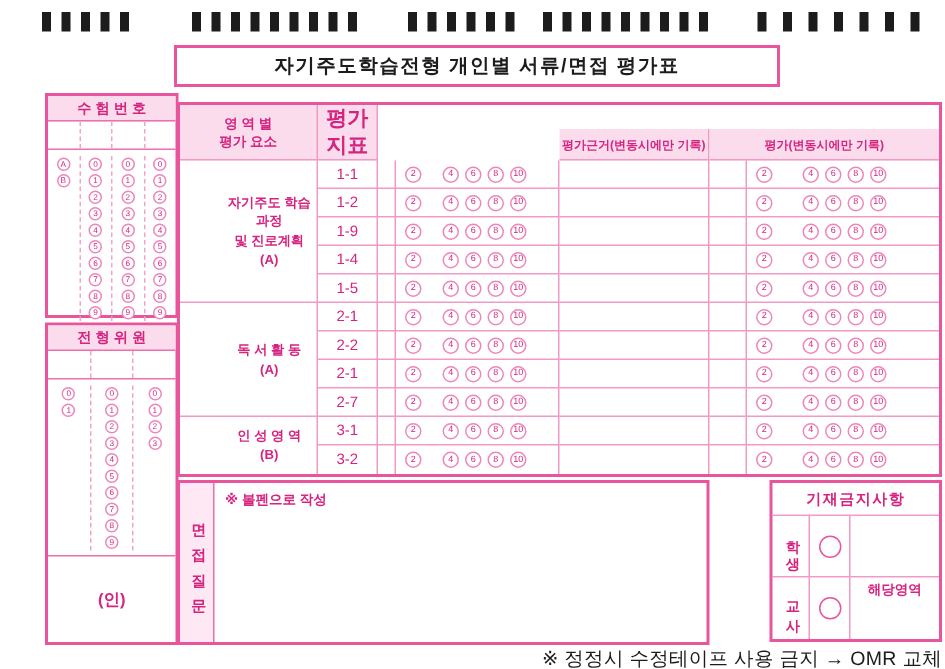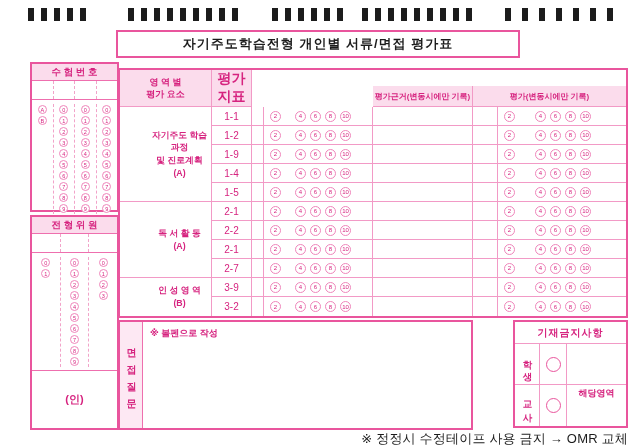--- a/index.html
+++ b/index.html
@@ -537,21 +537,21 @@
     <div class="cell" style="grid-area: 11 / 6;"></div>
     <div class="cell bubbles" style="grid-area: 11 / 7; border-right: none;">
       <div class="bubble score" style="margin-right: 20px;">2</div>
       <div class="bubble score">4</div>
       <div class="bubble score" style="margin-left: 4px;">6</div>
       <div class="bubble score" style="margin-left: 4px;">8</div>
       <div class="bubble score" style="margin-left: 4px;">10</div>
     </div>
     <div class="cell group-label" style="grid-area: 12 / 1 / 14; border-bottom: none;">인 성 영 역
 (B)</div>
-    <div class="cell indicator" style="grid-area: 12 / 2;">3-9</div>
+    <div class="cell indicator" style="grid-area: 12 / 2;">3-1</div>
     <div class="cell" style="grid-area: 12 / 3;"></div>
     <div class="cell bubbles" style="grid-area: 12 / 4;">
       <div class="bubble score" style="margin-right: 14px;">2</div>
       <div class="bubble score">4</div>
       <div class="bubble score" style="margin-left: 4px;">6</div>
       <div class="bubble score" style="margin-left: 4px;">8</div>
       <div class="bubble score" style="margin-left: 4px;">10</div>
     </div>
     <div class="cell" style="grid-area: 12 / 5;"></div>
     <div class="cell" style="grid-area: 12 / 6;"></div>

